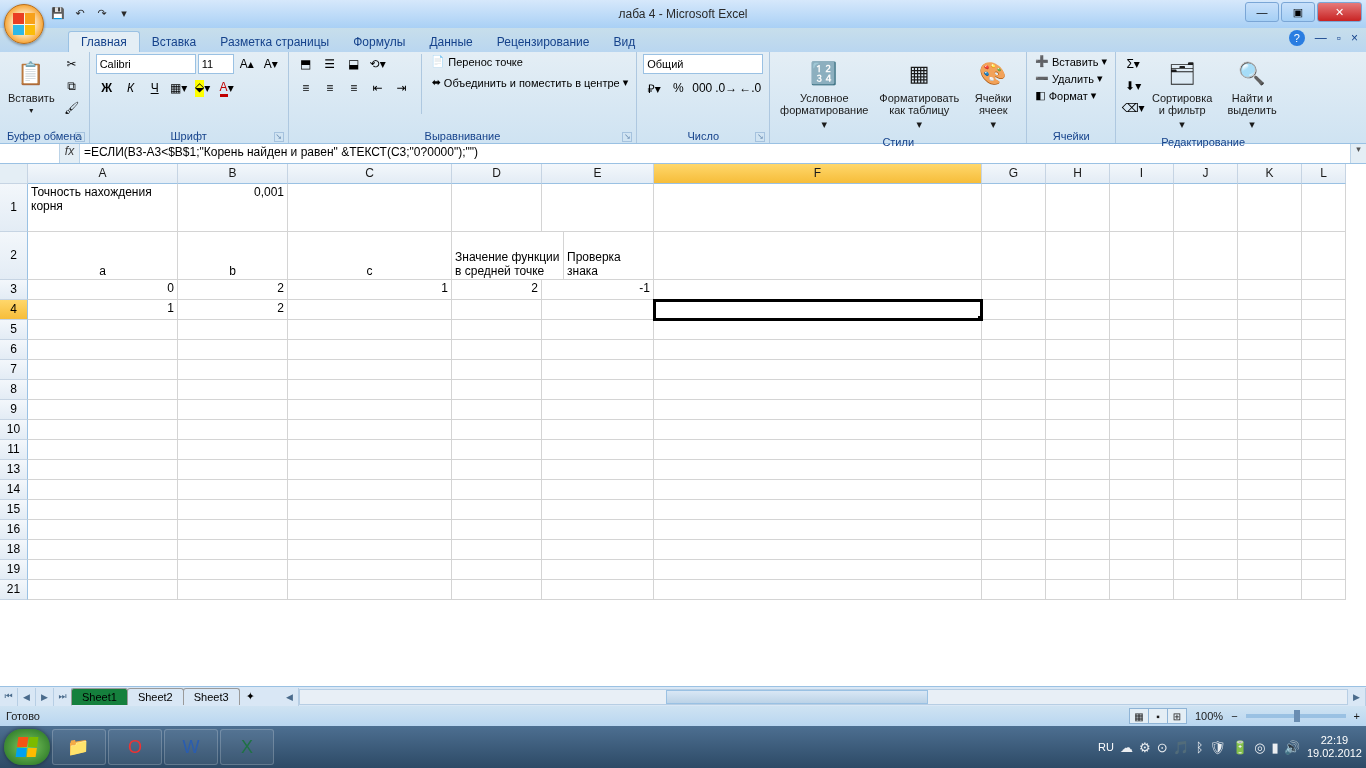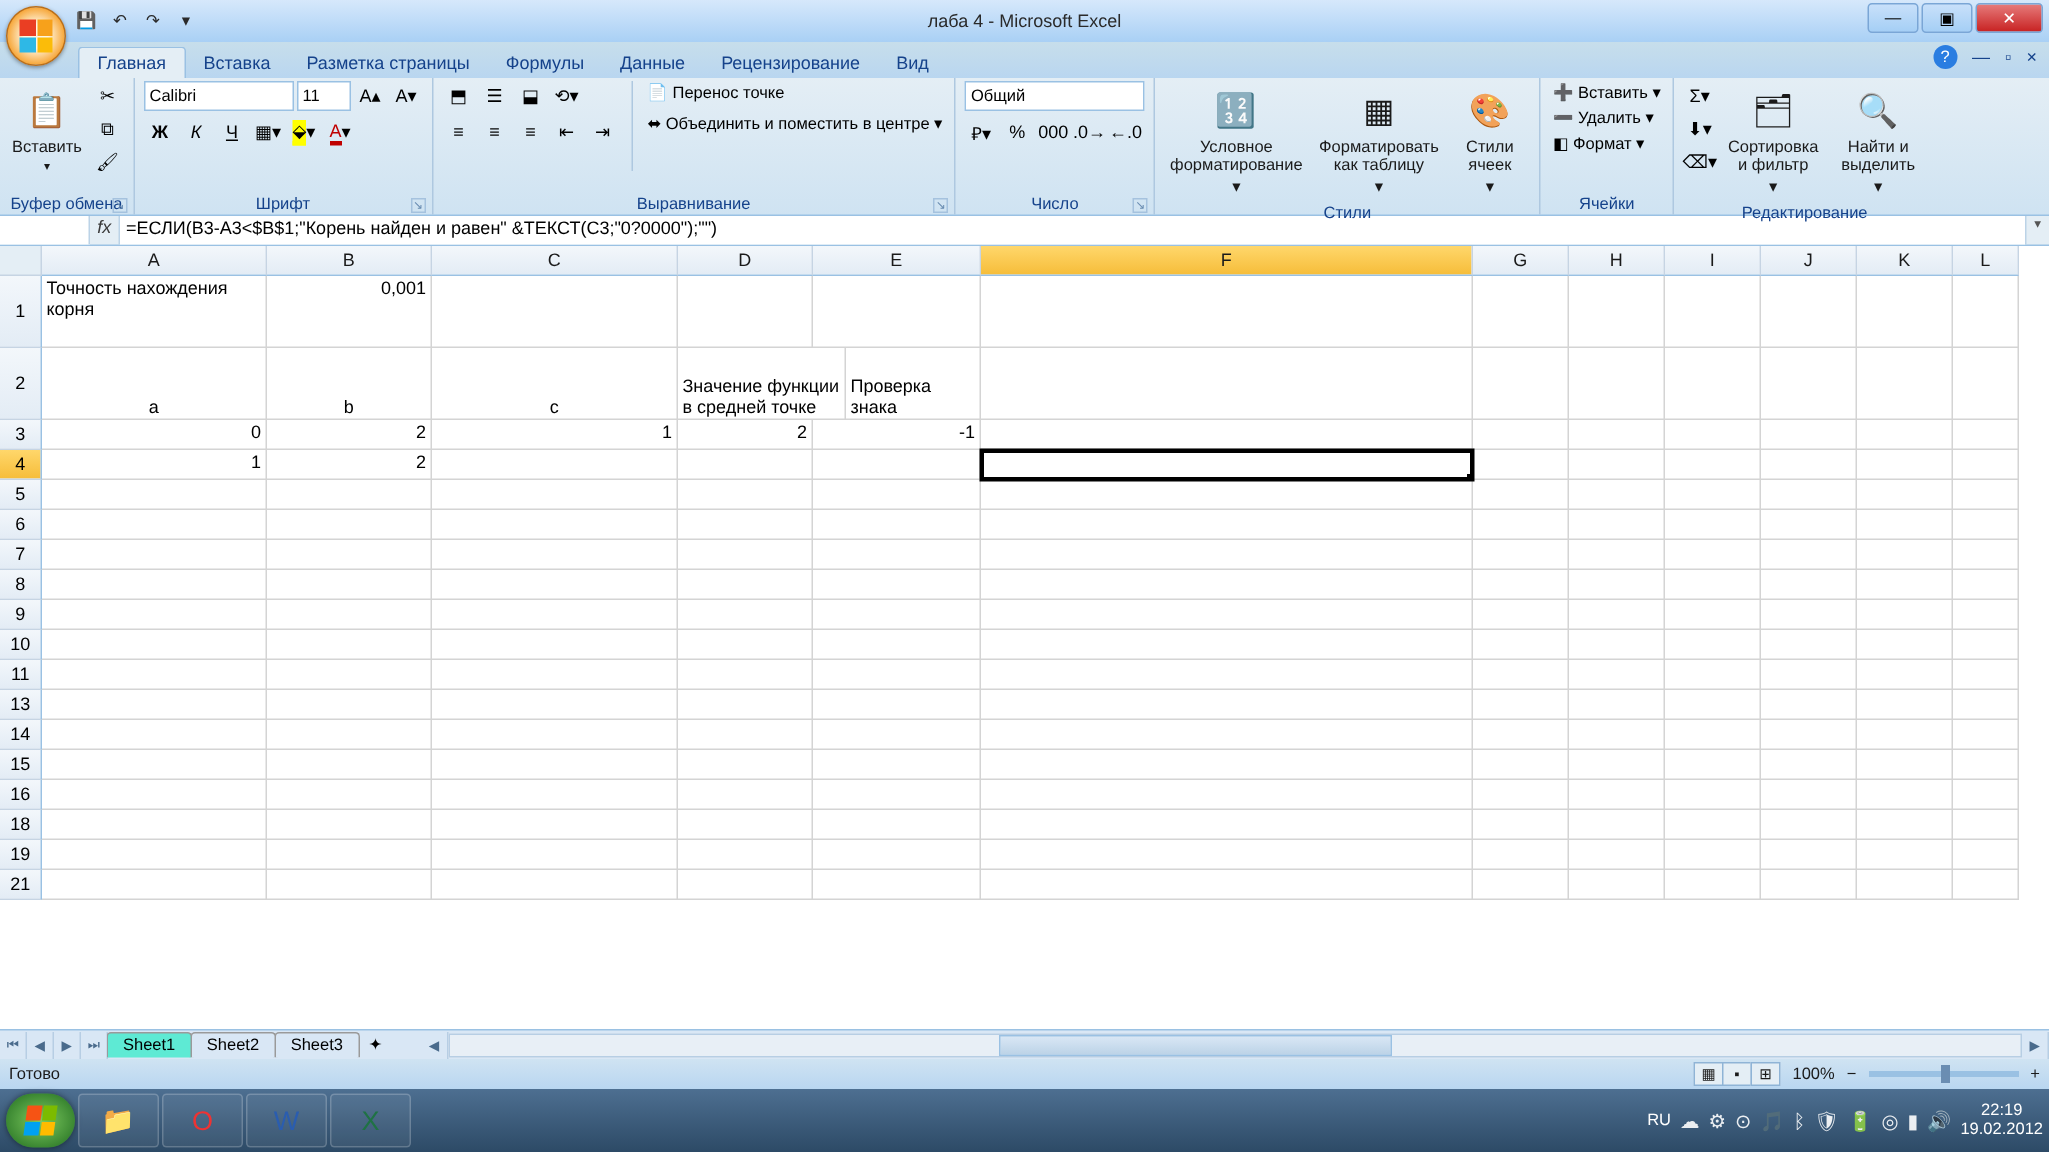--- a/index.html
+++ b/index.html
@@ -11,21 +11,21 @@
 .qat-btn { width: 20px; height: 20px; display: flex; align-items: center; justify-content: center; font-size: 11px; color: #2a2a2a; }
 .title-text { margin: 0 auto; font-size: 12px; color: #2a2a2a; }
 .win-controls { position: absolute; right: 4px; top: 2px; display: flex; }
 .win-btn { width: 34px; height: 20px; display: flex; align-items: center; justify-content: center; font-size: 11px; border: 1px solid #7aa6d6; background: linear-gradient(#c8e0fa, #a5cff5); border-radius: 3px; margin-left: 2px; }
 .win-btn.close { background: linear-gradient(#e67a7a, #c82323); color: #fff; width: 45px; }
 .office-btn { position: absolute; left: 4px; top: 4px; width: 40px; height: 40px; border-radius: 50%; background: radial-gradient(#fff6e0 30%, #f7a93e 70%, #d65b0b); border: 1px solid #b96e1a; z-index: 5; box-shadow: 0 1px 3px rgba(0,0,0,.4); display:flex; align-items:center; justify-content:center; }
 .office-logo { width:22px; height:22px; display:grid; grid-template-columns:1fr 1fr; grid-template-rows:1fr 1fr; gap:1px; }
 .office-logo span:nth-child(1){background:#ea3e23;} .office-logo span:nth-child(2){background:#f7a11b;} .office-logo span:nth-child(3){background:#2eb8e6;} .office-logo span:nth-child(4){background:#fbbc09;}
 
 
-.tabs { height: 24px; background: linear-gradient(#c7deeb, #b9d6f0); display: flex; padding-left: 52px; align-items: flex-end; position:relative; }
+.tabs { height: 24px; background: linear-gradient(#c7deeb, #b9d6f0); display: flex; padding-left: 68px; align-items: flex-end; position:relative; }
 .tab { padding: 3px 12px; font-size: 12px; color: #15428b; cursor: pointer; border-top-left-radius: 3px; border-top-right-radius: 3px; }
 .tab.active { background: #e4eef5; color: #15428b; border:1px solid #9ac1e3; border-bottom:none; }
 .tabs-right { position:absolute; right:8px; top:2px; display:flex; gap:10px; align-items:center; }
 .help-icon { width:16px; height:16px; border-radius:50%; background:#2a7de1; color:#fff; font-size:11px; display:flex; align-items:center; justify-content:center; }
 
 
 .ribbon { height: 92px; background: linear-gradient(#e4eef5, #cfe3f2); border-bottom: 1px solid #9ac1e3; display: flex; }
 .group { border-right: 1px solid #aec8e0; padding: 2px 6px 0 6px; display: flex; flex-direction: column; justify-content: space-between; position:relative; }
 .group-body { display:flex; gap:4px; align-items:flex-start; flex:1; }
 .group-label { font-size: 11px; text-align: center; color: #15428b; padding: 1px 0; position:relative; }
@@ -63,21 +63,21 @@
 .cell { border-right:1px solid #d4d4d4; border-bottom:1px solid #d4d4d4; font-size:12px; padding:1px 3px; overflow:hidden; display:flex; align-items:flex-start; }
 .cell.tr { justify-content:flex-end; }
 .cell.tc { justify-content:center; }
 .cell.selcell { outline:3px solid #000; outline-offset:-2px; position:relative; z-index:2; }
 .fill-handle { position:absolute; right:-3px; bottom:-3px; width:6px; height:6px; background:#000; }
 
 
 .sheet-tabs-row { height:20px; background:#d9e7f5; display:flex; align-items:center; border-top:1px solid #9ac1e3; font-size:11px; }
 .nav-btns { display:flex; }
 .nav-btn { width:18px; height:18px; display:flex; align-items:center; justify-content:center; border-right:1px solid #b7cee4; color:#4a6b8c; cursor:pointer; font-size:9px; }
-.sheet-tab { padding:2px 10px; background:#5eead4; border:1px solid #9a9a9a; border-bottom:none; border-top-left-radius:3px; border-top-right-radius:3px; margin-left:-1px; cursor:pointer; }
+.sheet-tab { padding:2px 10px; background:#15803d; border:1px solid #9a9a9a; border-bottom:none; border-top-left-radius:3px; border-top-right-radius:3px; margin-left:-1px; cursor:pointer; }
 .sheet-tab.inactive { background:#d9e7f5; }
 .tab-insert { padding:2px 6px; font-size:11px; }
 .hscroll { flex:1; margin-left:20px; display:flex; align-items:center; }
 .hscroll-track { flex:1; height:16px; background:#e8eff6; border:1px solid #b7cee4; position:relative; }
 .hscroll-thumb { position:absolute; left:35%; width:25%; height:14px; background:linear-gradient(#d9e7f5,#bcd3e7); border:1px solid #9ac1e3; }
 
 
 .statusbar { height:20px; background:linear-gradient(#cfe3f2,#b9d6f0); display:flex; align-items:center; font-size:11px; color:#1a1a1a; padding:0 6px; justify-content:space-between; }
 .status-right { display:flex; align-items:center; gap:8px; }
 .view-btns { display:flex; }
@@ -224,21 +224,21 @@
       <div class="rb-btn-lg" style="max-width:96px;">
         <div class="rb-ico">🔢</div>
         <span>Условное форматирование</span> ▾
       </div>
       <div class="rb-btn-lg" style="max-width:86px;">
         <div class="rb-ico">▦</div>
         <span>Форматировать как таблицу</span> ▾
       </div>
       <div class="rb-btn-lg" style="max-width:54px;">
         <div class="rb-ico">🎨</div>
-        <span>Стили ячеек</span> ▾
+        <span>Ячейки ячеек</span> ▾
       </div>
     </div>
     <div class="group-label">Стили</div>
   </div>
 
   <div class="group">
     <div class="group-body">
       <div class="rb-stack" style="gap:2px;">
         <div class="rb-txt"><span>➕</span><span>Вставить</span> ▾</div>
         <div class="rb-txt"><span>➖</span><span>Удалить</span> ▾</div>

